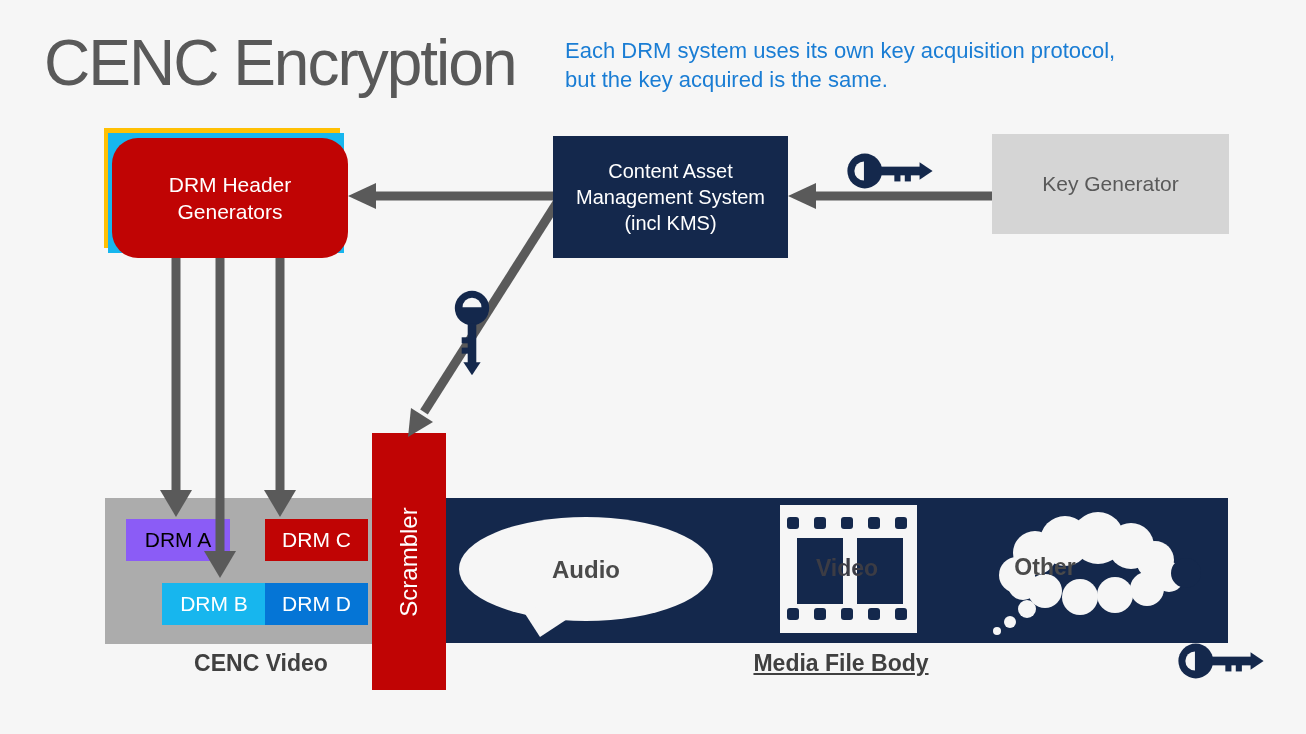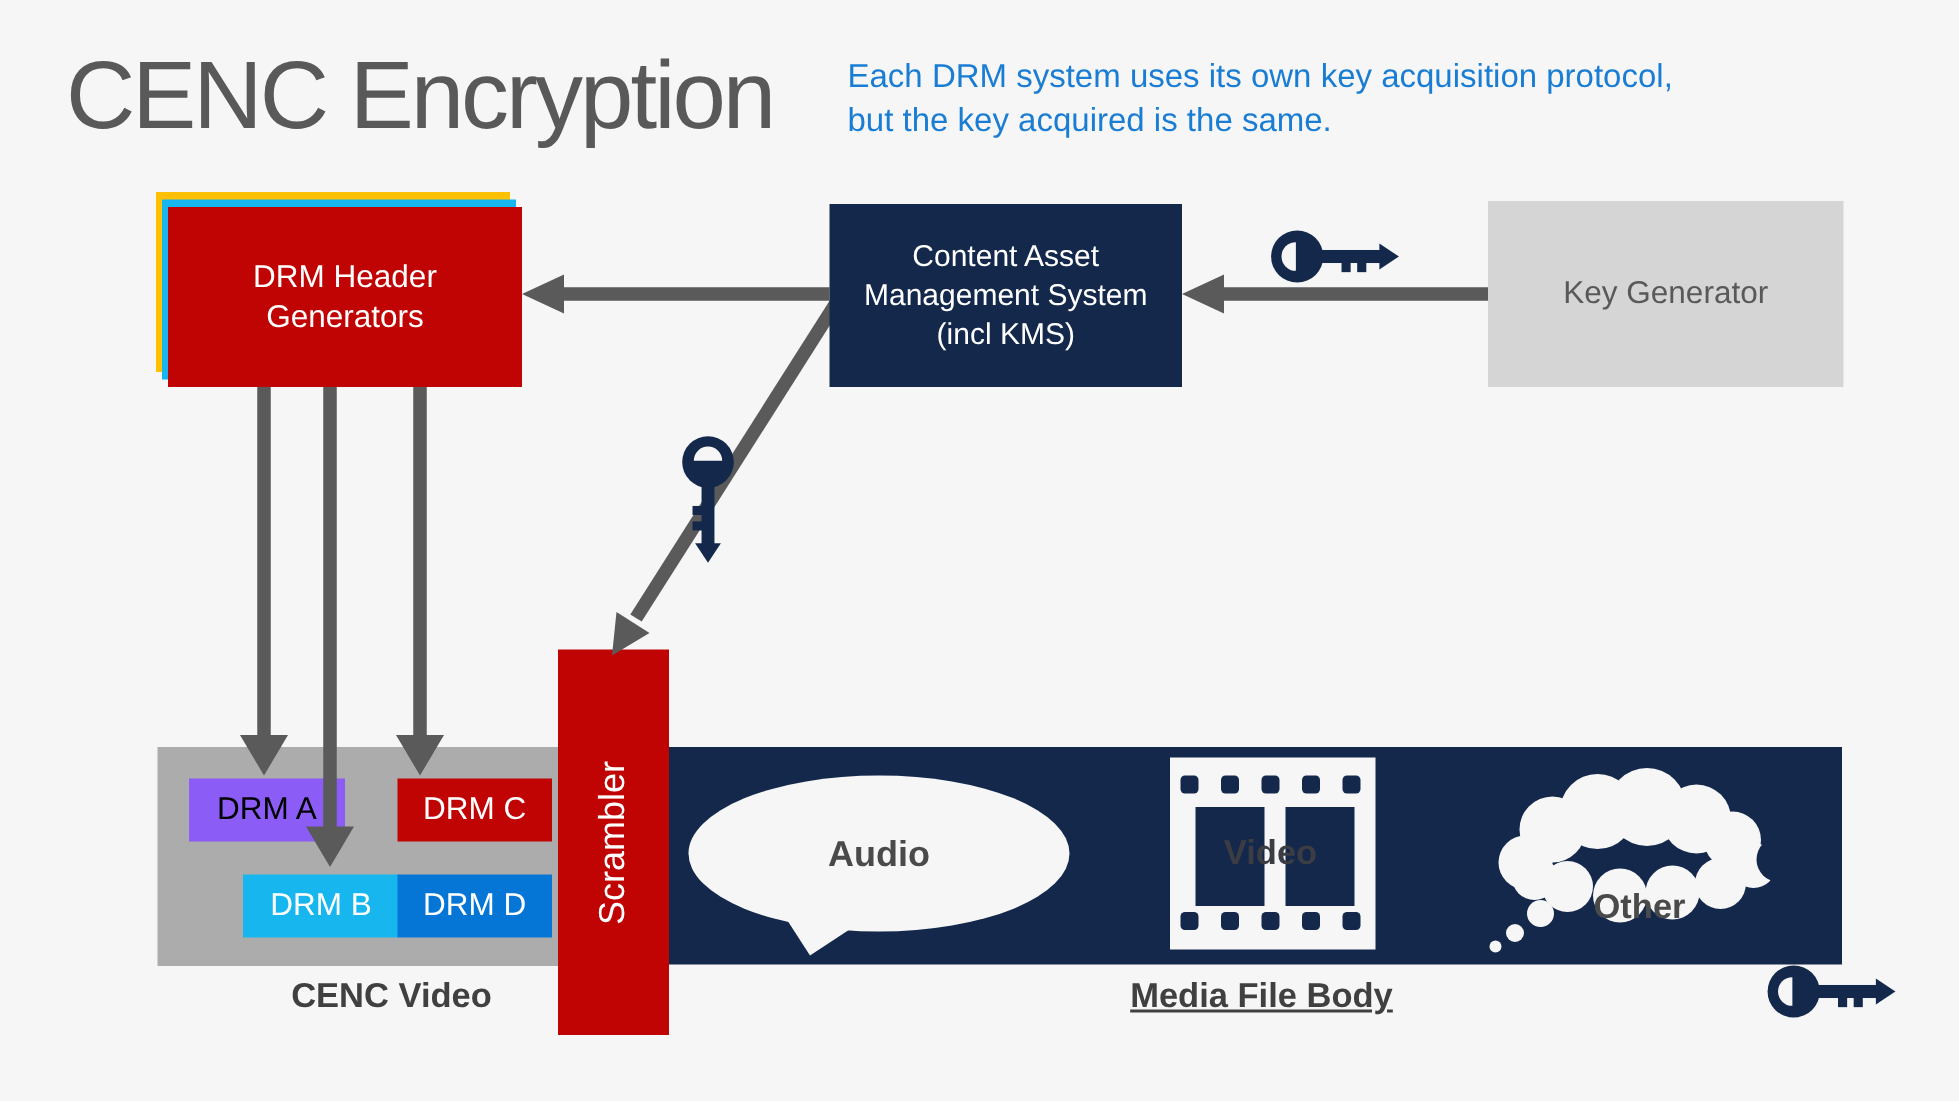--- a/index.html
+++ b/index.html
@@ -14,42 +14,42 @@
     font-size:64px;font-weight:300;letter-spacing:-2px;color:#595959;
   }
   .subtitle{
     left:565px;top:36px;width:640px;
     font-size:22px;line-height:29px;color:#1A7DD4;font-weight:400;
   }
   .box{display:flex;align-items:center;justify-content:center;text-align:center;}
   .layer-yellow{left:104px;top:128px;width:236px;height:120px;background:#FFC003;}
   .layer-cyan{left:108px;top:133px;width:236px;height:120px;background:#17B6EE;}
   .drm-gen{left:112px;top:138px;width:236px;height:120px;background:#C00404;
-    color:#FFFFFF;font-size:21px;line-height:27px;}
+    color:#FFFFFF;font-size:21px;line-height:27px;border-radius:26px;}
   .cams{left:553px;top:136px;width:235px;height:122px;background:#14284C;
     color:#FFFFFF;font-size:20px;line-height:26px;}
-  .keygen{left:992px;top:134px;width:237px;height:124px;background:#D5D5D5;
+  .keygen{left:992px;top:134px;width:237px;height:100px;background:#D5D5D5;
     color:#595959;font-size:21px;}
   .cenc-box{left:105px;top:498px;width:270px;height:146px;background:#ACACAC;}
   .chip{font-size:21px;display:flex;align-items:center;justify-content:center;}
   .chip-a{left:126px;top:519px;width:104px;height:42px;background:#8b5cf6;color:#000000;}
   .chip-b{left:126px;top:583px;width:104px;height:42px;background:#17B6EE;color:#FFFFFF;margin-left:36px;}
   .chip-c{left:265px;top:519px;width:103px;height:42px;background:#C00404;color:#FFFFFF;}
   .chip-d{left:265px;top:583px;width:103px;height:42px;background:#0575D6;color:#FFFFFF;}
   .media-bar{left:446px;top:498px;width:782px;height:145px;background:#14284C;}
   .scrambler{left:372px;top:433px;width:74px;height:257px;background:#C00404;
     display:flex;align-items:center;justify-content:center;}
   .scrambler span{transform:rotate(-90deg);white-space:nowrap;color:#FFFFFF;font-size:24px;}
   .section-label{font-size:23px;font-weight:bold;color:#404040;text-align:center;}
   .cenc-label{left:141px;top:650px;width:240px;}
   .media-label{left:691px;top:650px;width:300px;text-decoration:underline;}
   .media-item-label{font-size:24px;font-weight:bold;text-align:center;}
   .audio-label{left:506px;top:556px;width:160px;color:#4A4A4A;}
   .video-label{left:797px;top:555px;width:100px;color:#3C3C44;font-size:23px;}
-  .other-label{left:1023px;top:554px;width:140px;color:#4A4A4A;font-size:23px;margin-top:37px;}
+  .other-label{left:975px;top:554px;width:140px;color:#4A4A4A;font-size:23px;}
   .film{left:780px;top:505px;width:137px;height:128px;background:#F6F6F6;}
   .hole{position:absolute;width:12px;height:12px;background:#14284C;border-radius:3px;}
   .frame{position:absolute;top:33px;width:46px;height:66px;background:#14284C;}
   .arrows{left:0;top:0;pointer-events:none;}
   .key2-wrap{left:429px;top:313px;width:86px;height:40px;transform:rotate(90deg);}
 </style>
 </head>
 <body>
 
 <div class="canvas">

